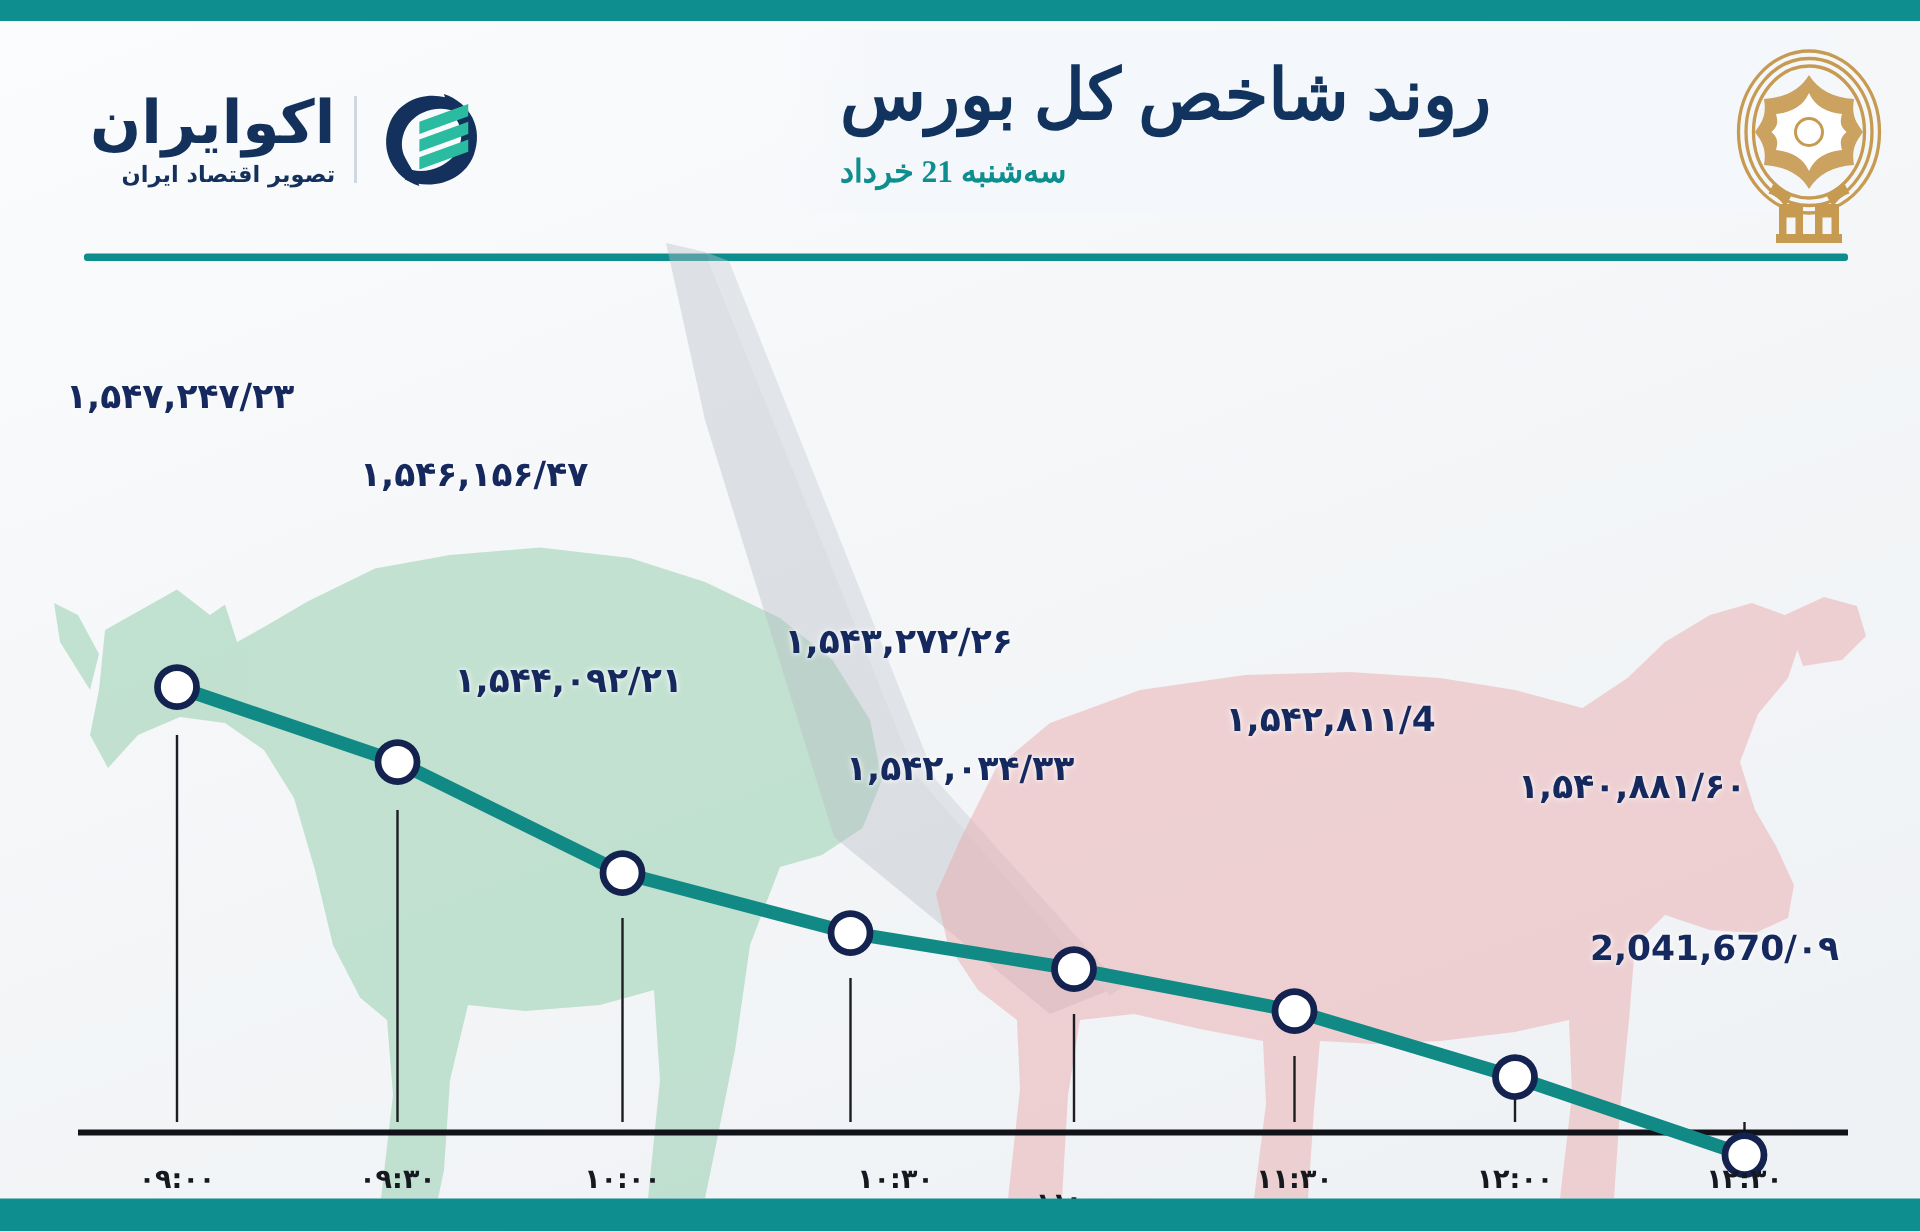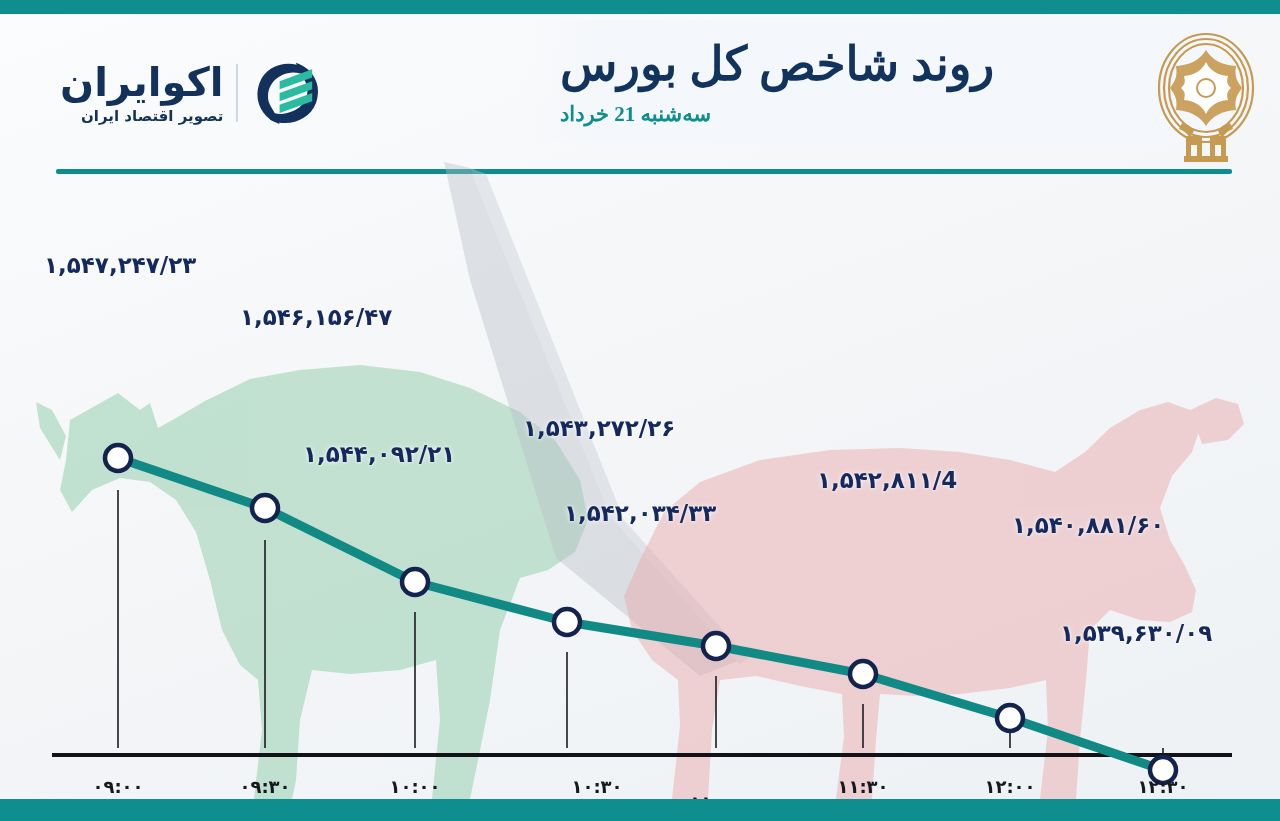--- a/index.html
+++ b/index.html
@@ -263,21 +263,21 @@
       </g>
     </svg>
 
     <div class="dlabel" style="left:44px;  top:92px;">۱,۵۴۷,۲۴۷/۲۳</div>
     <div class="dlabel" style="left:240px; top:144px;">۱,۵۴۶,۱۵۶/۴۷</div>
     <div class="dlabel" style="left:303px; top:281px;">۱,۵۴۴,۰۹۲/۲۱</div>
     <div class="dlabel" style="left:523px; top:255px;">۱,۵۴۳,۲۷۲/۲۶</div>
     <div class="dlabel" style="left:564px; top:340px;">۱,۵۴۲,۰۳۴/۳۳</div>
     <div class="dlabel" style="left:817px; top:307px;">۱,۵۴۲,۸۱۱/4</div>
     <div class="dlabel" style="left:1012px; top:352px;">۱,۵۴۰,۸۸۱/۶۰</div>
-    <div class="dlabel" style="left:1060px;top:460px;">۱,۵۳۹,۶۳۰/۰۹</div>
+    <div class="dlabel" style="left:1060px;top:460px;">2,041,670/۰۹</div>
 
     <div class="xlabel" style="left:118px;  top:616px;">۰۹:۰۰</div>
     <div class="xlabel" style="left:265px;  top:616px;">۰۹:۳۰</div>
     <div class="xlabel" style="left:415px;  top:616px;">۱۰:۰۰</div>
     <div class="xlabel" style="left:567px;  top:616px;margin-left:30px;">۱۰:۳۰</div>
     <div class="xlabel" style="left:716px;  top:616px;margin-top:16px;">۱۱:۰۰</div>
     <div class="xlabel" style="left:863px;  top:616px;">۱۱:۳۰</div>
     <div class="xlabel" style="left:1010px; top:616px;">۱۲:۰۰</div>
     <div class="xlabel" style="left:1163px; top:616px;">۱۲:۳۰</div>
 

